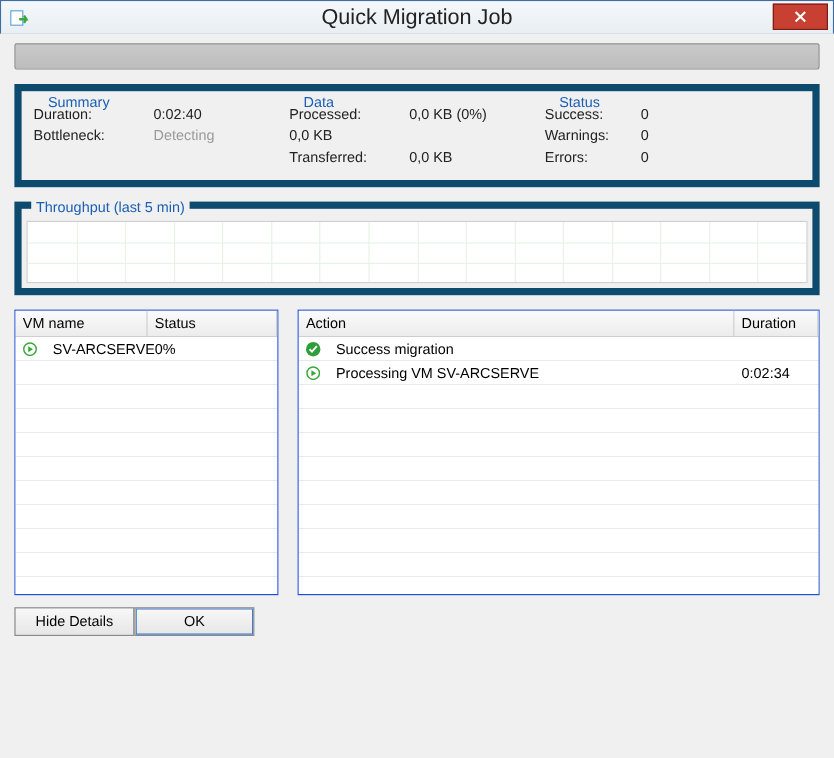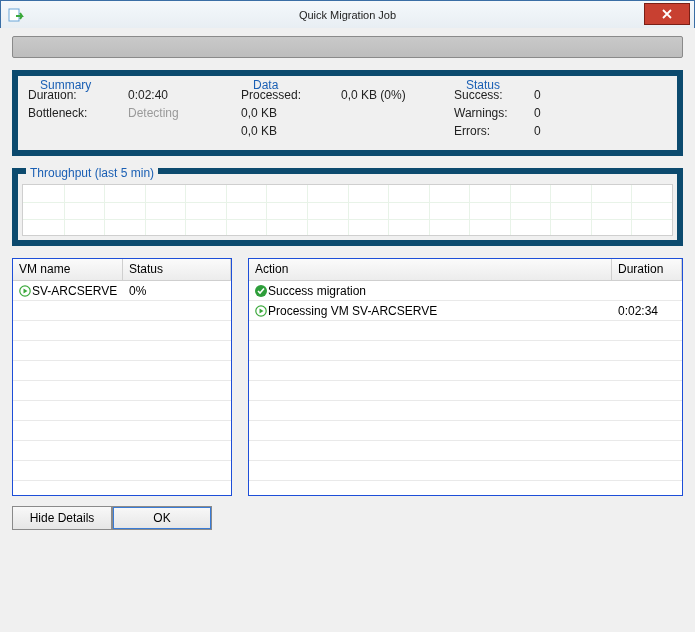--- a/index.html
+++ b/index.html
@@ -22,21 +22,21 @@
     position: relative;
   }
   .titlebar .icon {
     width: 18px; height: 18px;
     margin-left: 6px;
     display:flex;align-items:center;justify-content:center;
   }
   .titlebar .title {
     position:absolute; left:0; right:0;
     text-align: center;
-    font-size: 11px;
+    font-size: 18px;
     color: #222;
     pointer-events:none;
   }
   .titlebar .close {
     position:absolute; right:4px; top:2px;
     width: 46px; height: 22px;
     background: #c84031;
     border: 1px solid #7a1f16;
     display:flex;align-items:center;justify-content:center;
     color:#fff; font-weight:bold; font-size:13px;
@@ -138,21 +138,21 @@
       #ffffff 0, #ffffff 19px,
       #e9e9e9 19px, #e9e9e9 20px
     );
   }
   .grid-row {
     display:flex; height:20px; align-items:center;
     font-size:12px;
   }
   .grid-row .cell {
     padding:0 6px;
-    display:flex;align-items:center;gap:1px;
+    display:flex;align-items:center;gap:13px;
     white-space:nowrap;
   }
   .icon-play {
     width:12px;height:12px;display:inline-flex;align-items:center;justify-content:center;
   }
   .icon-check {
     width:12px;height:12px;border-radius:6px;background:#2e9e3a;
     display:inline-flex;align-items:center;justify-content:center;
     color:#fff;font-size:9px;font-weight:bold;
   }
@@ -214,20 +214,21 @@
       <div class="stats-col">
         <div class="legend">Data</div>
         <div class="stat-line">
             <span class="stat-label">Processed:</span>
             <span class="stat-value">0,0 KB (0%)</span>
           </div>
         <div class="stat-line">
             <span class="stat-value">0,0 KB</span>
           </div>
         <div class="stat-line">
+            <span class="stat-label">Transferred:</span>
             <span class="stat-value">0,0 KB</span>
           </div>
       </div>
       <div class="stats-col status-col">
         <div class="legend">Status</div>
         <div class="stat-line">
             <span class="stat-label">Success:</span>
             <span class="stat-value">0</span>
           </div>
         <div class="stat-line">

